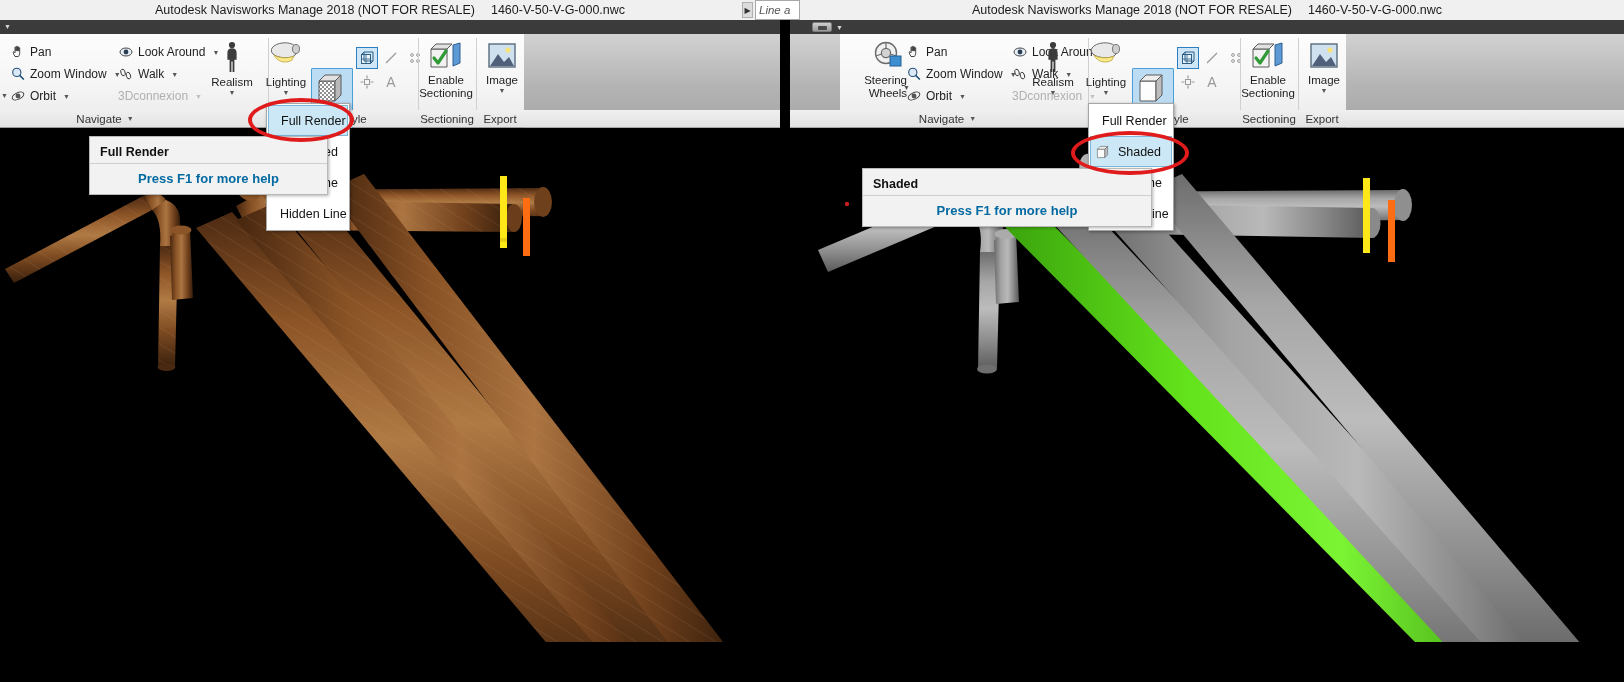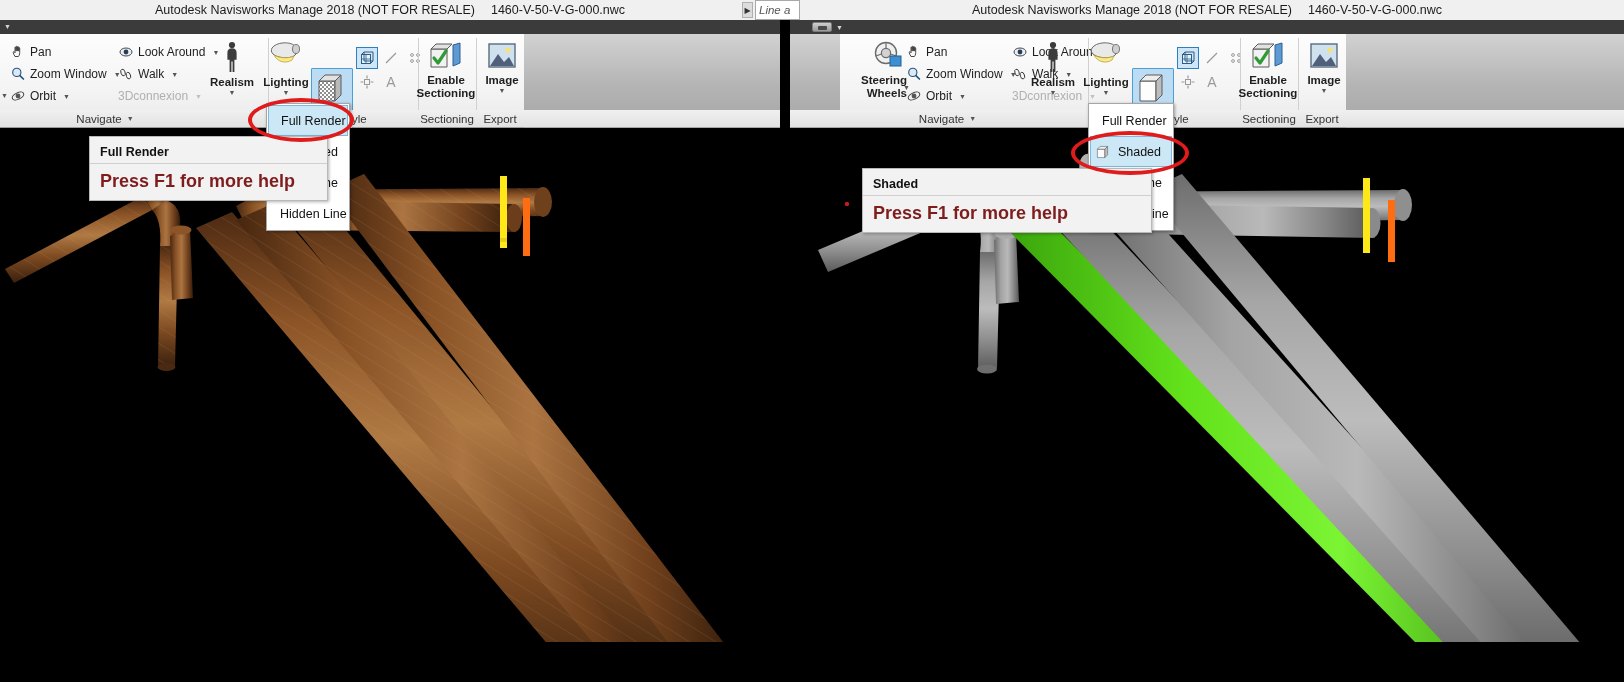--- a/index.html
+++ b/index.html
@@ -89,21 +89,21 @@
   }
   .navcmd .lbl { line-height:20px; }
   .navcmd .caret { font-size:7px; color:#555; margin-left:3px; }
   .navcmd.disabled .lbl { color:#b0b0b0; }
   .navcmd.disabled .caret { color:#c0c0c0; }
 
   
   .bigbtn {
     position:absolute; width:56px;
     display:flex; flex-direction:column; align-items:center;
-    font-size:11.5px; color:#1e1e1e; text-align:center; line-height:12.5px;font-weight:bold;
+    font-size:11.5px; color:#1e1e1e; text-align:center; line-height:12.5px;
   }
   .bigbtn .cap { margin-top:2px; white-space:nowrap; }
   .bigbtn .caret { font-size:7px; color:#555; line-height:6px; margin-top:1px; }
   .bigbtn.sel { background:#bcdcf4; border:1px solid #4a9fd6; border-radius:1px;margin-top:31px; }
 
   .ico { position:relative; display:block; }
 
   
   .tinybtn {
     position:absolute; width:22px; height:22px;
@@ -126,21 +126,21 @@
 
   
   .tooltip {
     position:absolute; background:#f2f2f2;
     border:1px solid #b8b8b8; box-shadow:1px 1px 3px rgba(0,0,0,.3);
     z-index:40;
   }
   .tt-title { font-size:12.5px; font-weight:bold; color:#111; padding:8px 10px 4px 10px; }
   .tt-desc  { font-size:12.5px; color:#222; padding:0 10px 9px 10px; white-space:nowrap; }
   .tt-hr    { height:1px; background:#cfcfcf; margin:0; }
-  .tt-foot  { font-size:18px; font-weight:bold; color:#7f1d1d; padding:7px 10px 8px 10px; }
+  .tt-foot  { font-size:13px; font-weight:bold; color:#0369a1; padding:7px 10px 8px 10px;text-align:center; }
 
   
   .redring {
     position:absolute; border:4px solid #e01b1b; border-radius:50%;
     z-index:50; pointer-events:none;
   }
 
   
   .viewport { position:absolute; left:0; top:128px; right:0; bottom:0; background:#000; overflow:hidden; }
   .viewport svg { display:block; }

